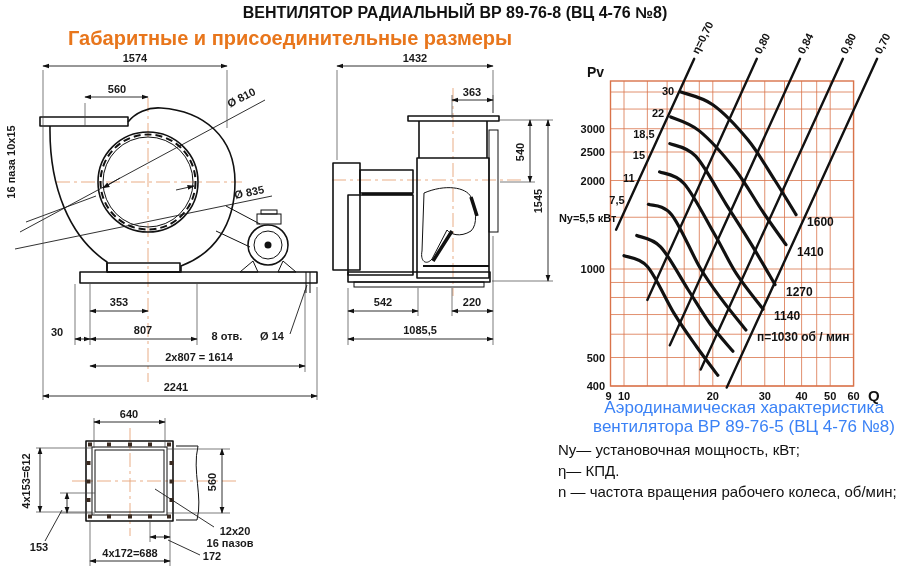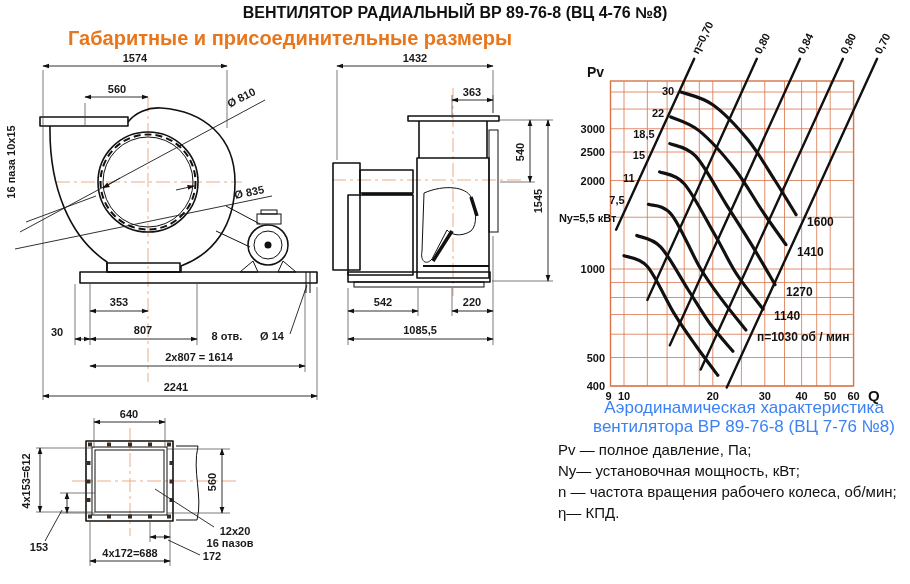--- a/index.html
+++ b/index.html
@@ -281,22 +281,21 @@
       <text x="764.7507701423004" y="400" text-anchor="middle" class="tick">30</text>
       <text x="801.6076974417489" y="400" text-anchor="middle" class="tick">40</text>
       <text x="830.1961512791256" y="400" text-anchor="middle" class="tick">50</text>
       <text x="853.5546188631749" y="400" text-anchor="middle" class="tick">60</text>
       <text x="604" y="77" text-anchor="end" class="axl">Pv</text>
       <text x="868" y="401" class="axl" style="font-size:15px">Q</text>
     </svg>
 
   <div class="caption">
     <div>Аэродинамическая характеристика</div>
-    <div>вентилятора  ВР 89-76-8 (ВЦ 7-76 №8)</div>
+    <div>вентилятора  ВР 89-76-5 (ВЦ 4-76 №8)</div>
   </div>
 
   <div class="legend">
-    <div>Pv — полное давление, Па;</div>
     <div>Ny— установочная мощность, кВт;</div>
+    <div>η— КПД.</div>
     <div>n — частота вращения рабочего колеса,  об/мин;</div>
-    <div>η— КПД.</div>
   </div>
 </div>
 
 </body></html>

